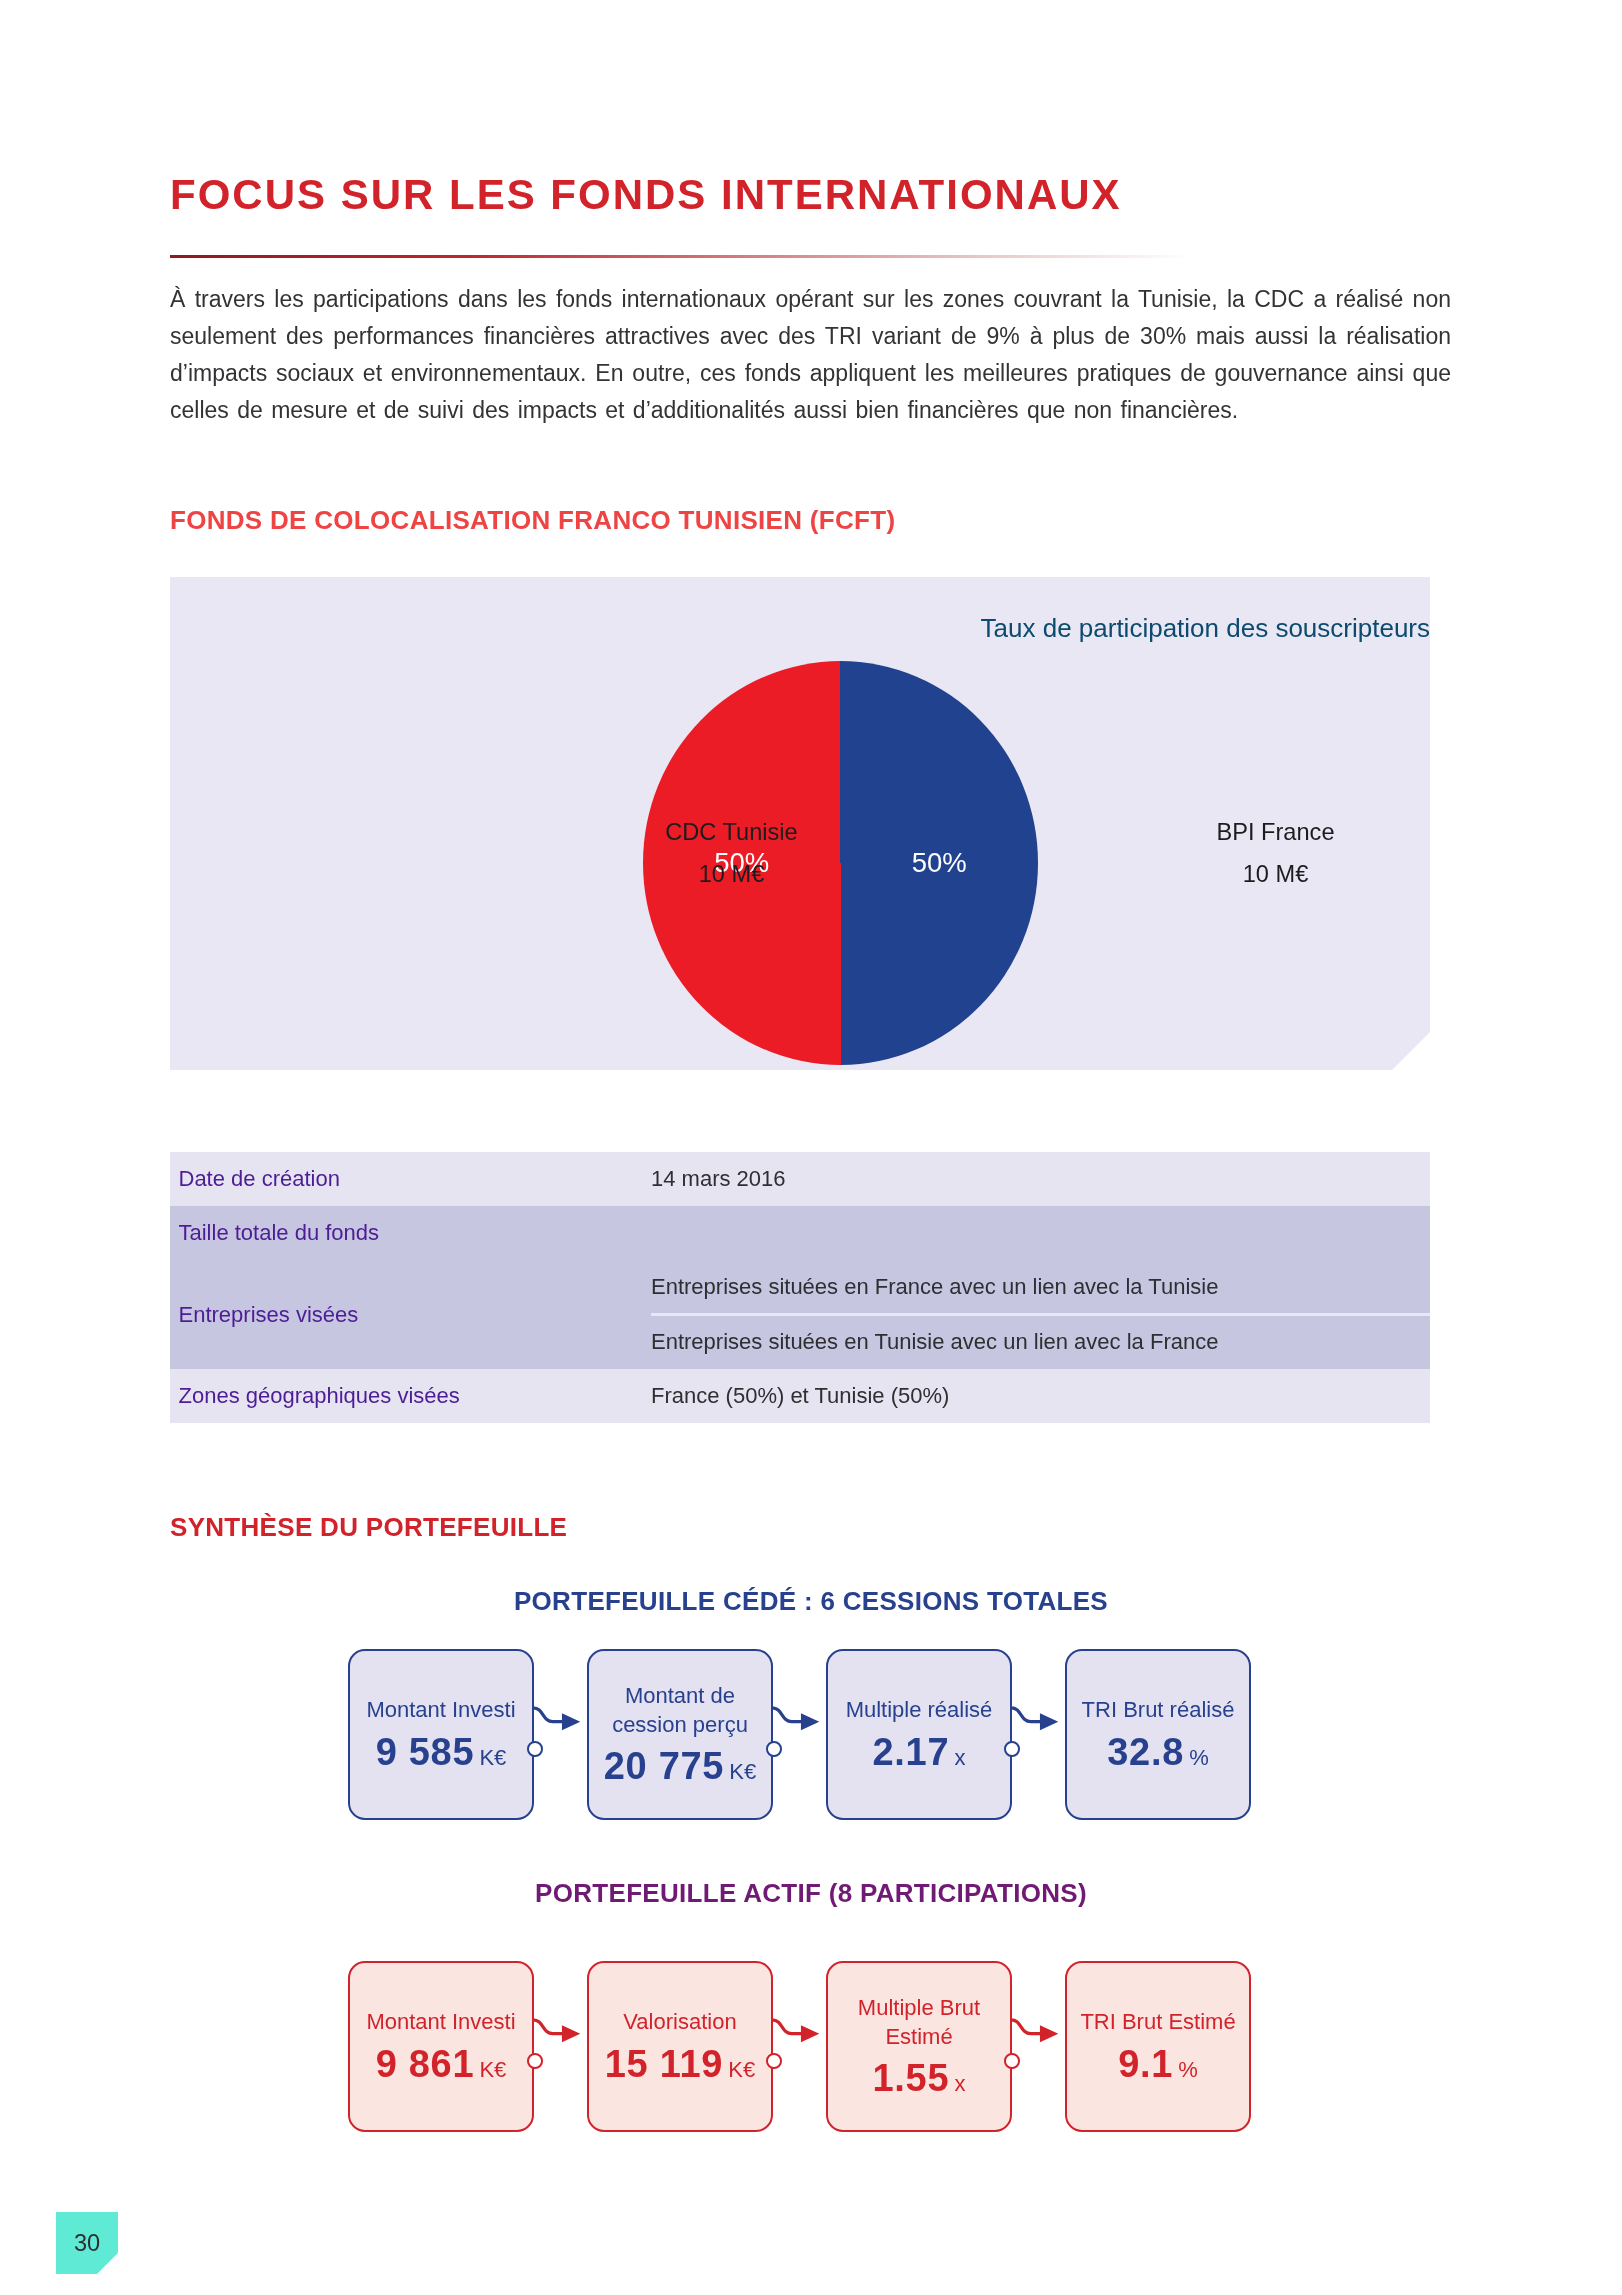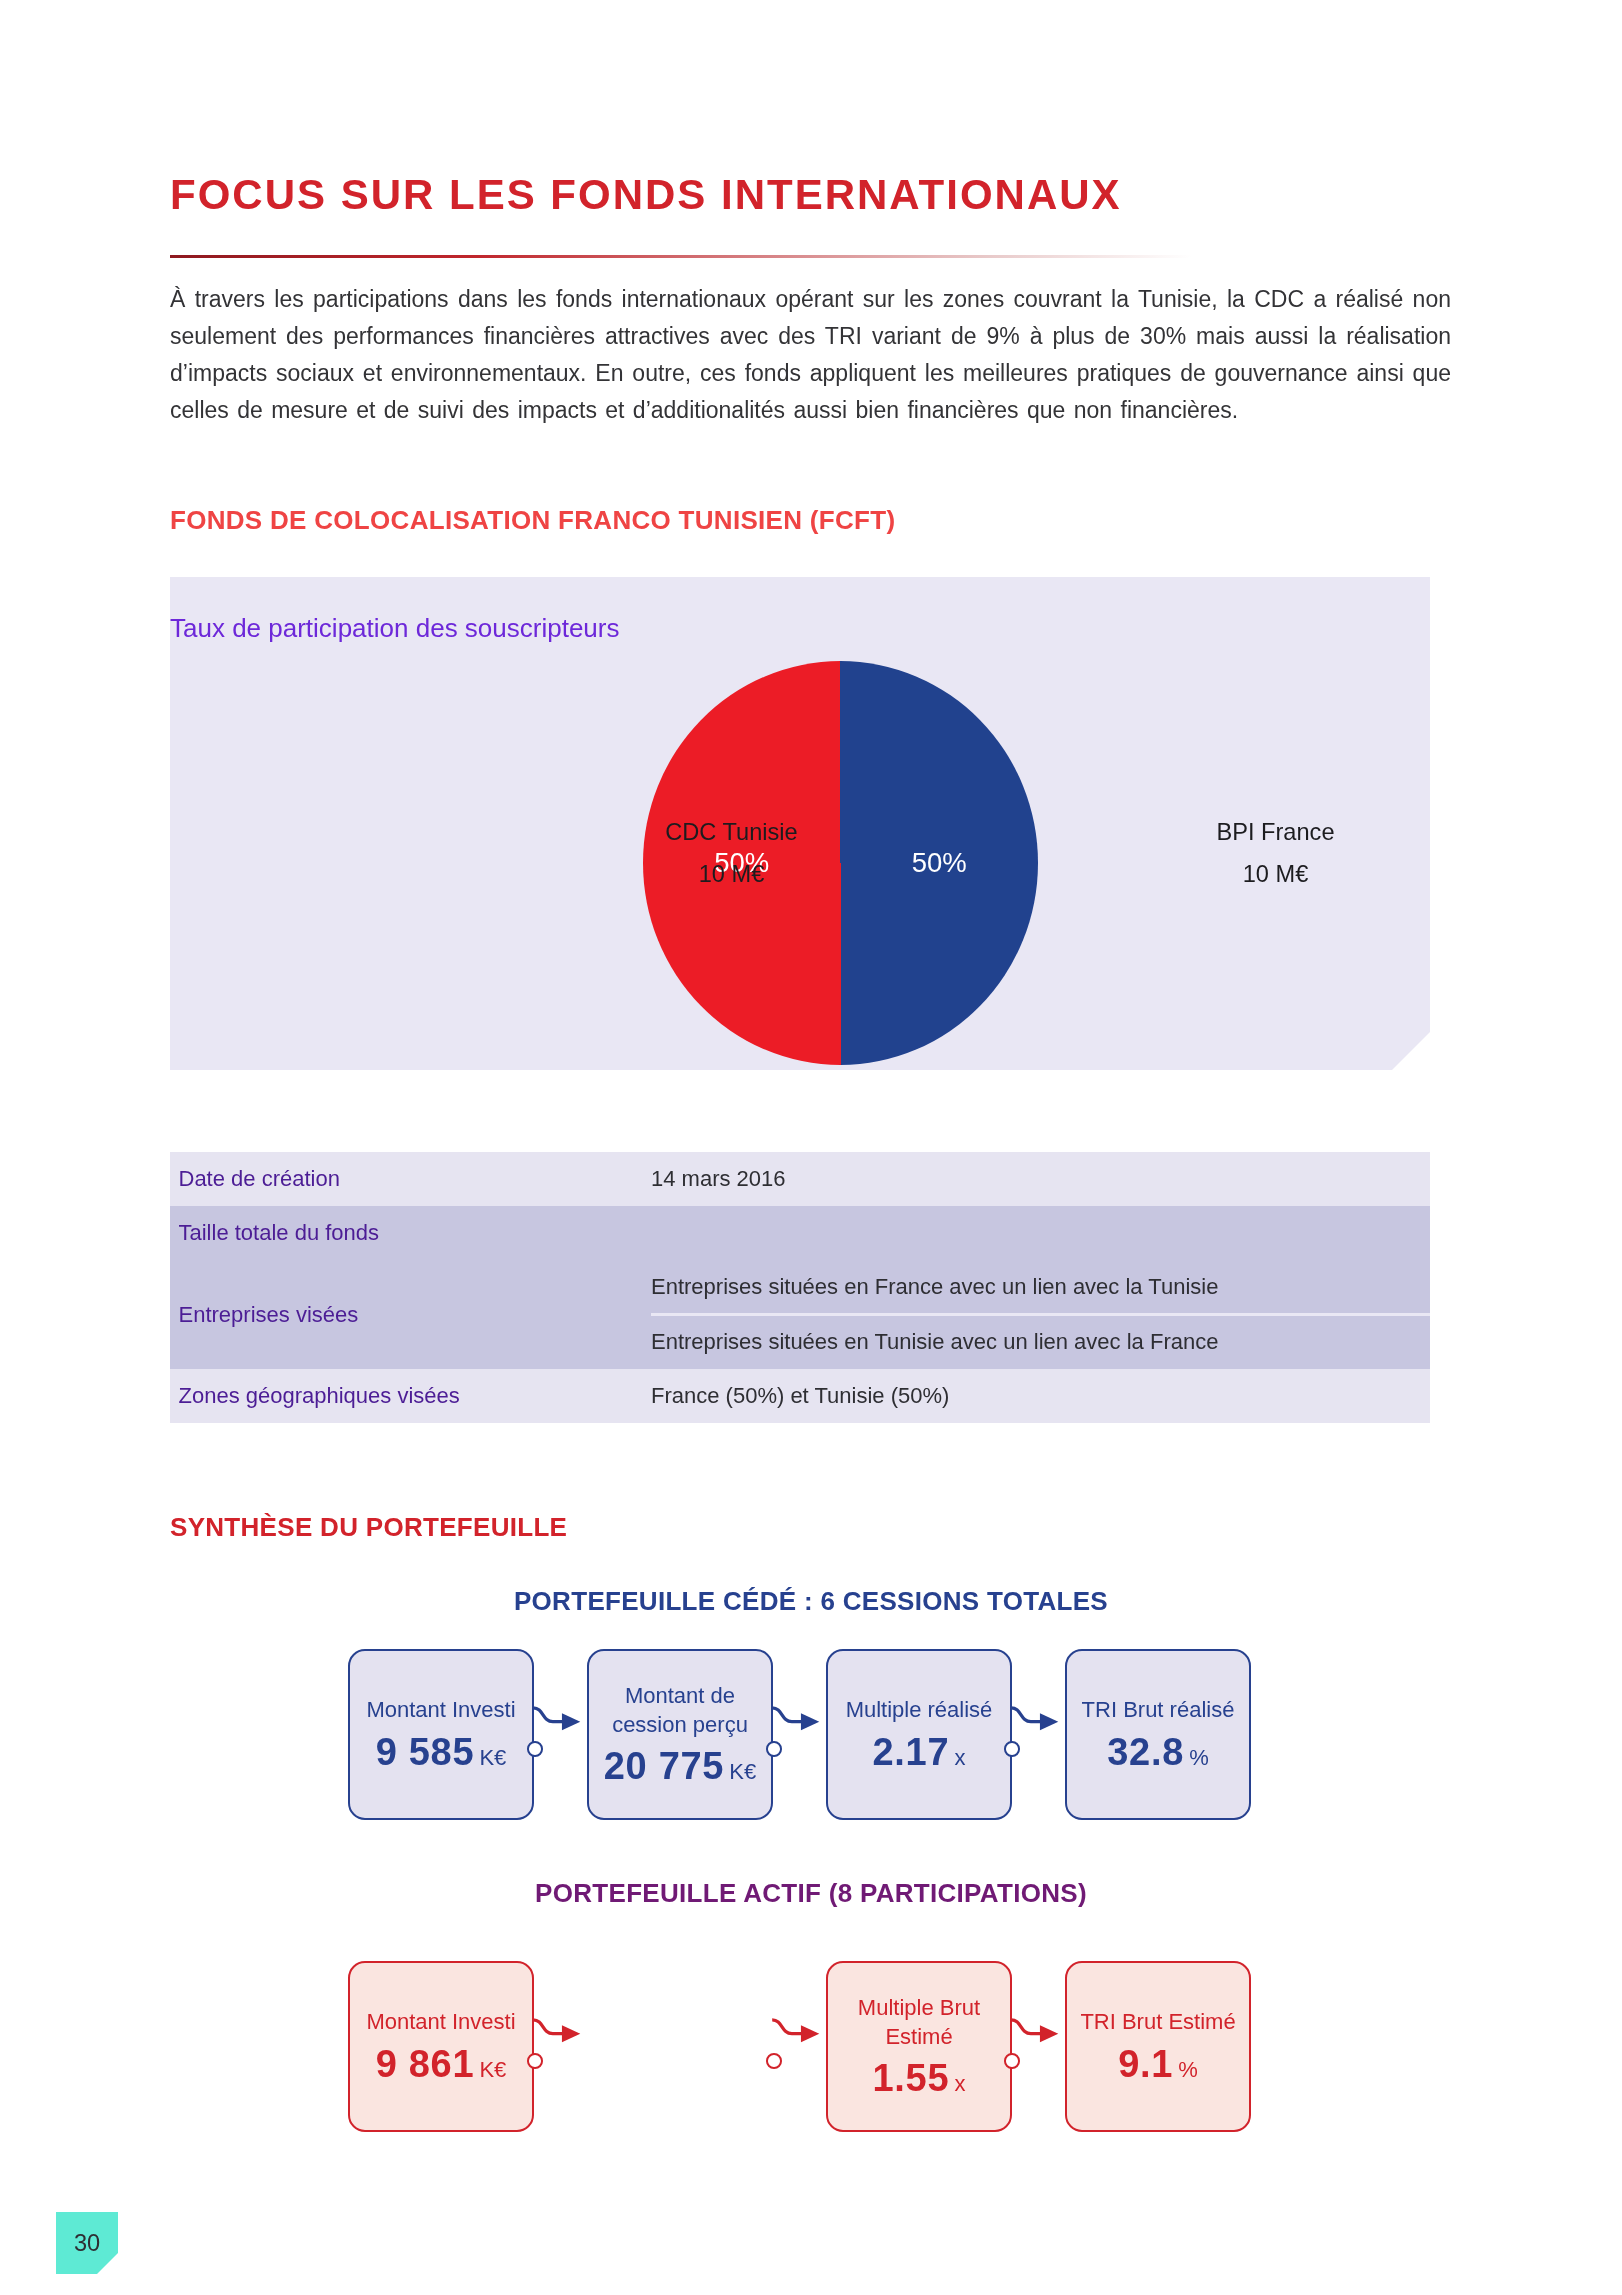--- a/index.html
+++ b/index.html
@@ -50,22 +50,22 @@
     font-size: 26px; font-weight: 700; color: #701a75; letter-spacing: 0.3px;
   }
 
   
   .chart-panel {
     left: 170px; top: 577px; width: 1260px; height: 493px;
     background: #e9e7f4;
     clip-path: polygon(0 0, 100% 0, 100% calc(100% - 38px), calc(100% - 38px) 100%, 0 100%);
   }
   .chart-title {
-    left: 0; right: 0; top: 36px; text-align: left; 
-    font-size: 26px; color: #6d28d9; font-weight: 400;
+    left: 0; right: 0; top: 36px; text-align: right; 
+    font-size: 26px; color: #0c4a6e; font-weight: 400;
   }
   .pie {
     left: 473px; top: 84px; width: 395px; height: 404px;
     border-radius: 50%;
     background: conic-gradient(#21428e 0 50%, #ec1c26 50% 100%);
   }
   .pie-pct {
     top: 50%; transform: translate(-50%, -50%);
     font-size: 27.5px; color: #ffffff; font-weight: 400;
   }
@@ -212,20 +212,24 @@
   <div class="abs conn-dot blue" style="left:527px; top:1741px;"></div>
   <div class="abs conn-dot blue" style="left:766px; top:1741px;"></div>
   <div class="abs conn-dot blue" style="left:1004px; top:1741px;"></div>
 
   <h3 class="abs h-center-active">PORTEFEUILLE ACTIF (8 PARTICIPATIONS)</h3>
 
   <div class="abs flow-box red" style="left:348px; top:1961px;">
     <div class="fb-label">Montant Investi</div>
     <div class="fb-value-line"><span class="fb-value">9 861</span><span class="fb-unit">K€</span></div>
   </div>
+  <div class="abs flow-box red" style="left:587px; top:1961px;">
+    <div class="fb-label">Valorisation</div>
+    <div class="fb-value-line"><span class="fb-value">15 119</span><span class="fb-unit">K€</span></div>
+  </div>
   <div class="abs flow-box red" style="left:826px; top:1961px;">
     <div class="fb-label">Multiple Brut Estimé</div>
     <div class="fb-value-line"><span class="fb-value">1.55</span><span class="fb-unit">x</span></div>
   </div>
   <div class="abs flow-box red" style="left:1065px; top:1961px;">
     <div class="fb-label">TRI Brut Estimé</div>
     <div class="fb-value-line"><span class="fb-value">9.1</span><span class="fb-unit">%</span></div>
   </div>
 
   <svg class="abs" style="left:533px; top:2016px;" width="54" height="34" viewBox="0 0 82 52">

